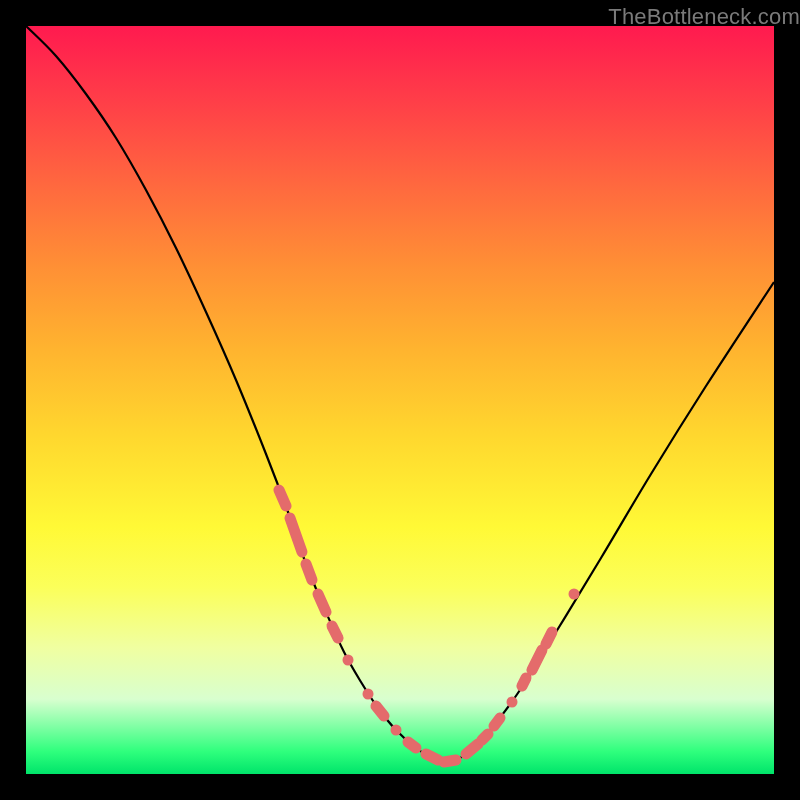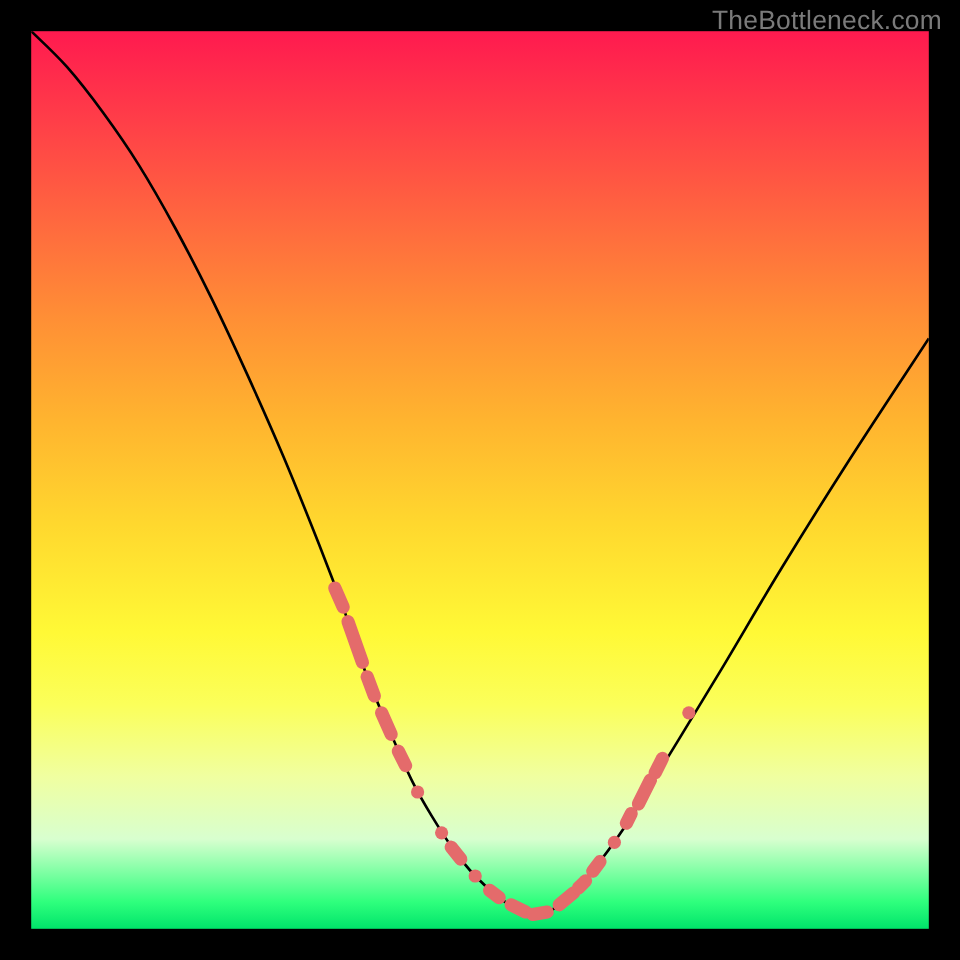--- a/index.html
+++ b/index.html
@@ -27,21 +27,21 @@
       #fbff5a 75%,
       #f0ffa0 83%,
       #d8ffcf 90%,
       #2fff7d 97%,
       #00e46a 100%
     );
   }
   .watermark {
     position: absolute;
     top: 4px;
-    right: 15px;
+    right: 0;
     font-family: Arial, Helvetica, sans-serif;
     font-size: 22px;
     color: #7a7a7a;
     letter-spacing: 0.2px;
   }
   svg {
     position: absolute;
     left: 0;
     top: 0;
   }

